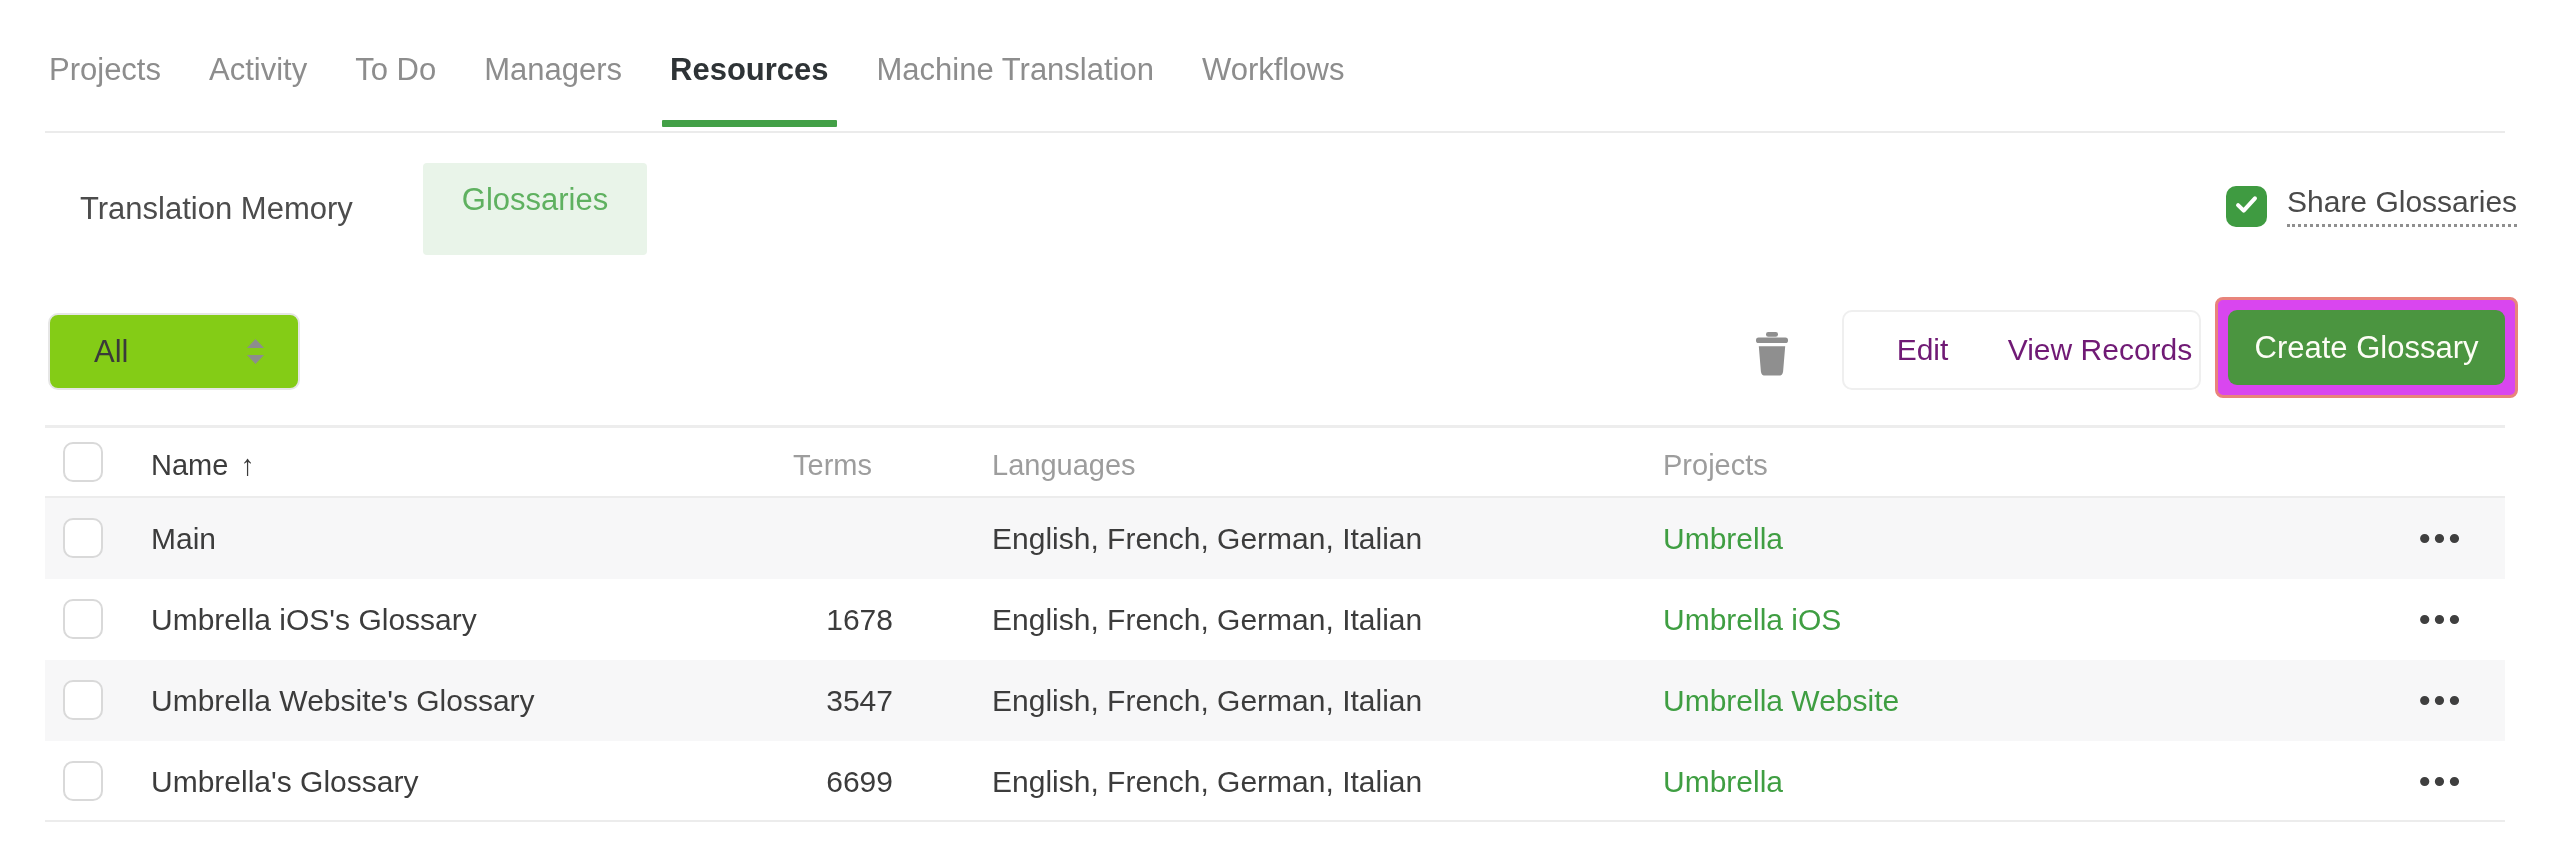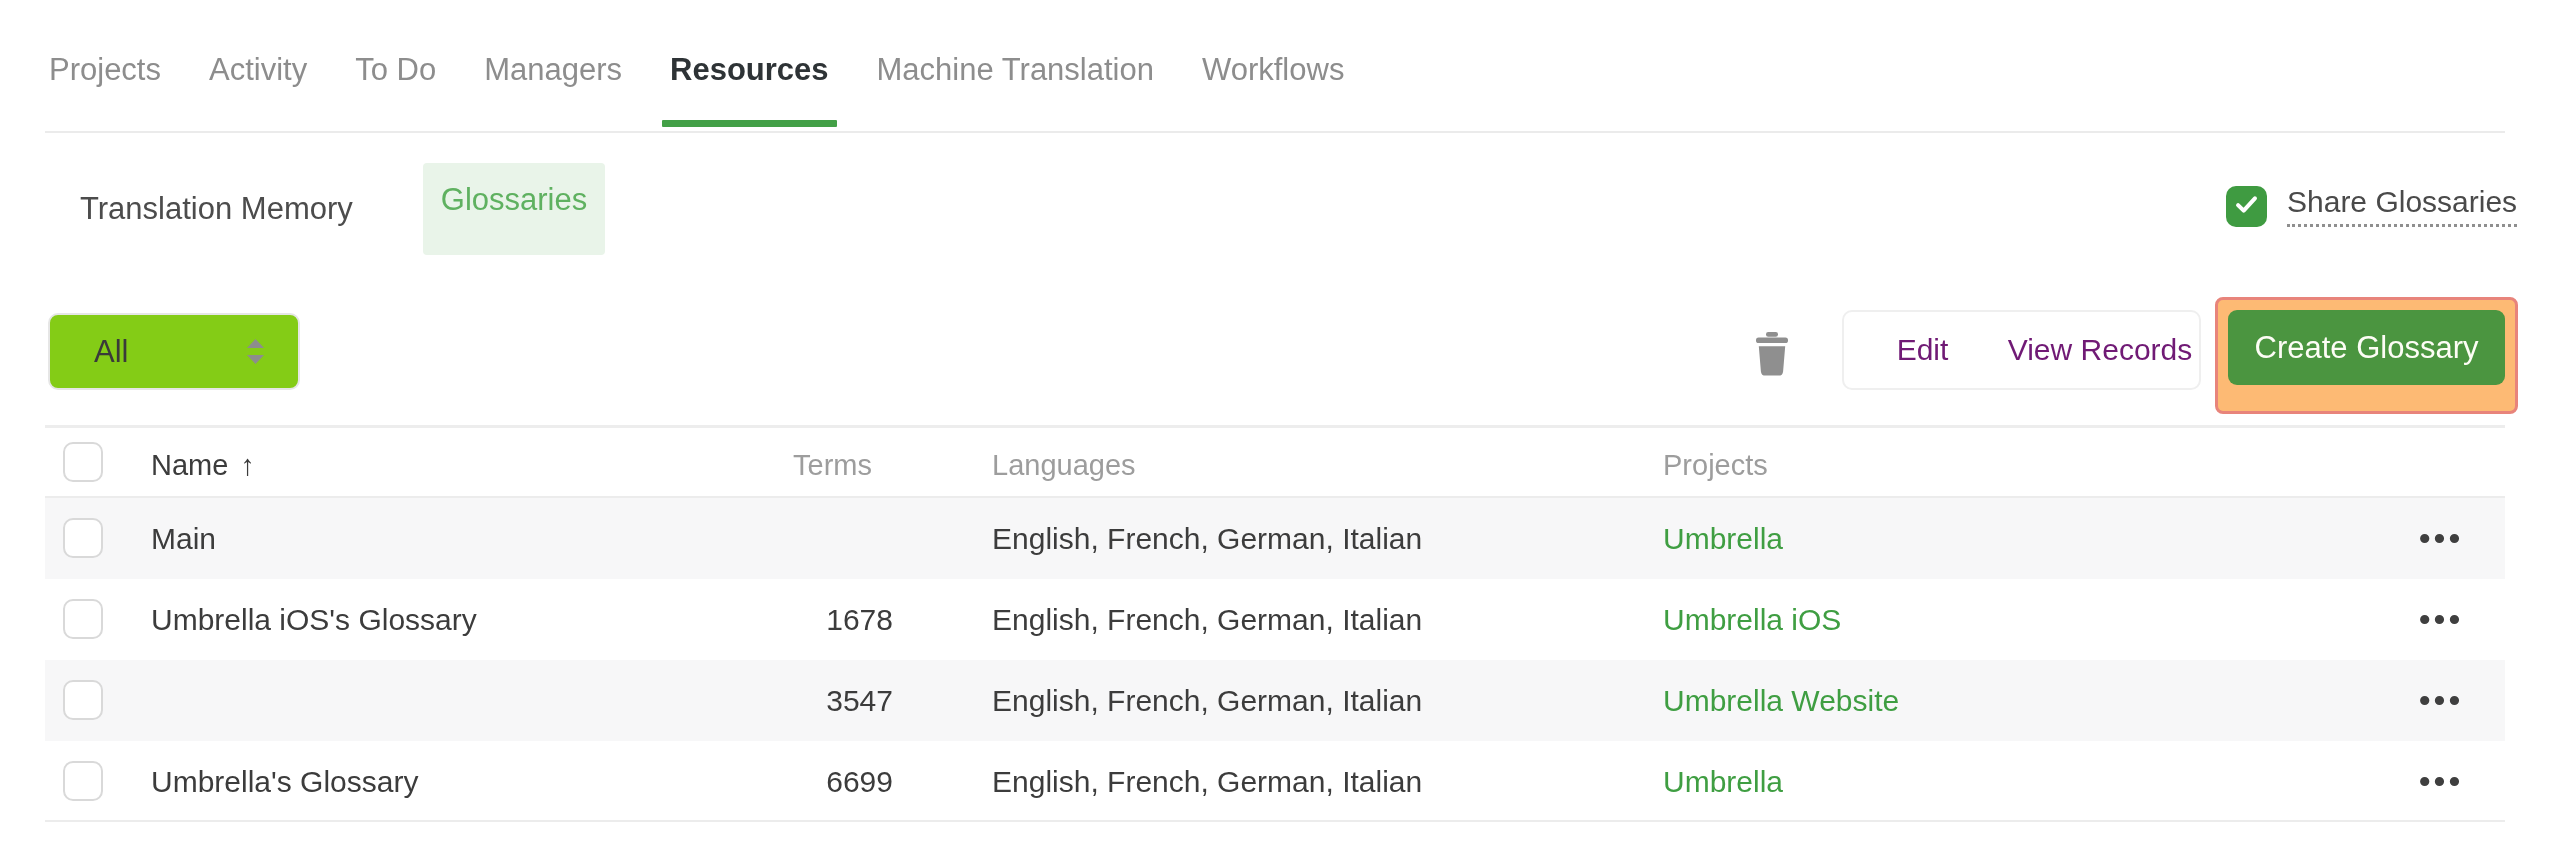--- a/index.html
+++ b/index.html
@@ -16,21 +16,21 @@
   
   .topnav { position:absolute; left:49px; top:44px; display:flex; gap:48px; align-items:flex-start; }
   .topnav .tab { font-size:31px; color:#8d8d8d; position:relative; cursor:pointer; white-space:nowrap; }
   .topnav .tab.active { color:#2e3336; font-weight:bold; }
   .tab-underline { position:absolute; left:-8px; right:-8px; top:68px; height:7px; background:#43a047; border-radius:1px; }
   .nav-border { position:absolute; left:45px; right:45px; top:123px; height:2px; background:#ebebeb; }
 
   
   .subnav { position:absolute; left:80px; top:164px; height:73px; display:flex; align-items:center; gap:70px; }
   .subtab { font-size:31px; color:#4c4c4c; cursor:pointer; white-space:nowrap; }
-  .subtab.pill { background:#e9f4e9; color:#5fb160; height:92px; line-height:73px; padding:0 18px; border-radius:4px; }
+  .subtab.pill { background:#e9f4e9; color:#5fb160; height:92px; line-height:73px; padding:0 39px; border-radius:4px; }
 
   
   .share { position:absolute; left:2226px; top:177px; display:flex; align-items:center; gap:20px; cursor:pointer; }
   .share-cb { width:41px; height:41px; border-radius:10px; background:#3f9b41; display:flex; align-items:center; justify-content:center; }
   .share-label { font-size:30px; color:#4a4a4a; padding-bottom:5px; border-bottom:3px dotted #8f8f8f; white-space:nowrap; }
 
   
   .filter-select { position:absolute; left:48px; top:305px; width:252px; height:77px;
       border:2px solid #e6e6e6; border-radius:10px; background:#84cc16;
       display:flex; align-items:center; cursor:pointer; }
@@ -39,22 +39,22 @@
 
   .trash-btn { position:absolute; left:1754px; top:324px; width:36px; height:46px; background:none; border:none; cursor:pointer; display:flex; align-items:center; justify-content:center; }
 
   .btn-group { position:absolute; left:1842px; top:302px; width:359px; height:80px;
       border:2px solid #efefef; border-radius:10px; display:flex; overflow:hidden; background:#fff; }
   .btn-group .gbtn { font-size:30px; color:#701a75; background:none; border:none;
       display:flex; align-items:center; justify-content:center; font-family:inherit; white-space:nowrap;padding-left:45px; }
   .gbtn-edit { width:112px; border-right:2px solid #efefef; }
   .gbtn-view { flex:1; }
 
-  .annotation { position:absolute; left:2215px; top:289px; width:303px; height:117px;
-      background:#fdba74; border:3px solid #e8847b; border-radius:8px; }
+  .annotation { position:absolute; left:2215px; top:289px; width:303px; height:101px;
+      background:#d946ef; border:3px solid #e8847b; border-radius:8px; }
   .create-btn { position:absolute; left:10px; top:10px; width:277px; height:75px;
       background:#4b9540; border:none; border-radius:9px; color:#fdfdf5;
       font-size:31px; font-family:inherit; display:flex; align-items:center; justify-content:center;
       cursor:pointer; white-space:nowrap; }
 
   
   .table-top-border { position:absolute; left:45px; right:45px; top:417px; height:3px; background:#ededed; }
   .thead { position:absolute; left:45px; right:45px; top:420px; height:70px; border-bottom:2px solid #ececec; }
   .th { position:absolute; top:0; height:68px; line-height:74px; font-size:29px; color:#9d9d9d; white-space:nowrap; }
   .th-check { position:absolute; left:18px; top:14px; }
@@ -169,20 +169,21 @@
       <span class="c-check checkbox"></span>
       <div class="cell c-name">Umbrella iOS's Glossary</div>
       <div class="cell c-terms">1678</div>
       <div class="cell c-langs">English, French, German, Italian</div>
       <a class="cell c-project">Umbrella iOS</a>
       <button class="cell c-menu">•••</button>
     </div>
 
     <div class="row striped">
       <span class="c-check checkbox"></span>
+      <div class="cell c-name">Umbrella Website's Glossary</div>
       <div class="cell c-terms">3547</div>
       <div class="cell c-langs">English, French, German, Italian</div>
       <a class="cell c-project">Umbrella Website</a>
       <button class="cell c-menu">•••</button>
     </div>
 
     <div class="row">
       <span class="c-check checkbox"></span>
       <div class="cell c-name">Umbrella's Glossary</div>
       <div class="cell c-terms">6699</div>

